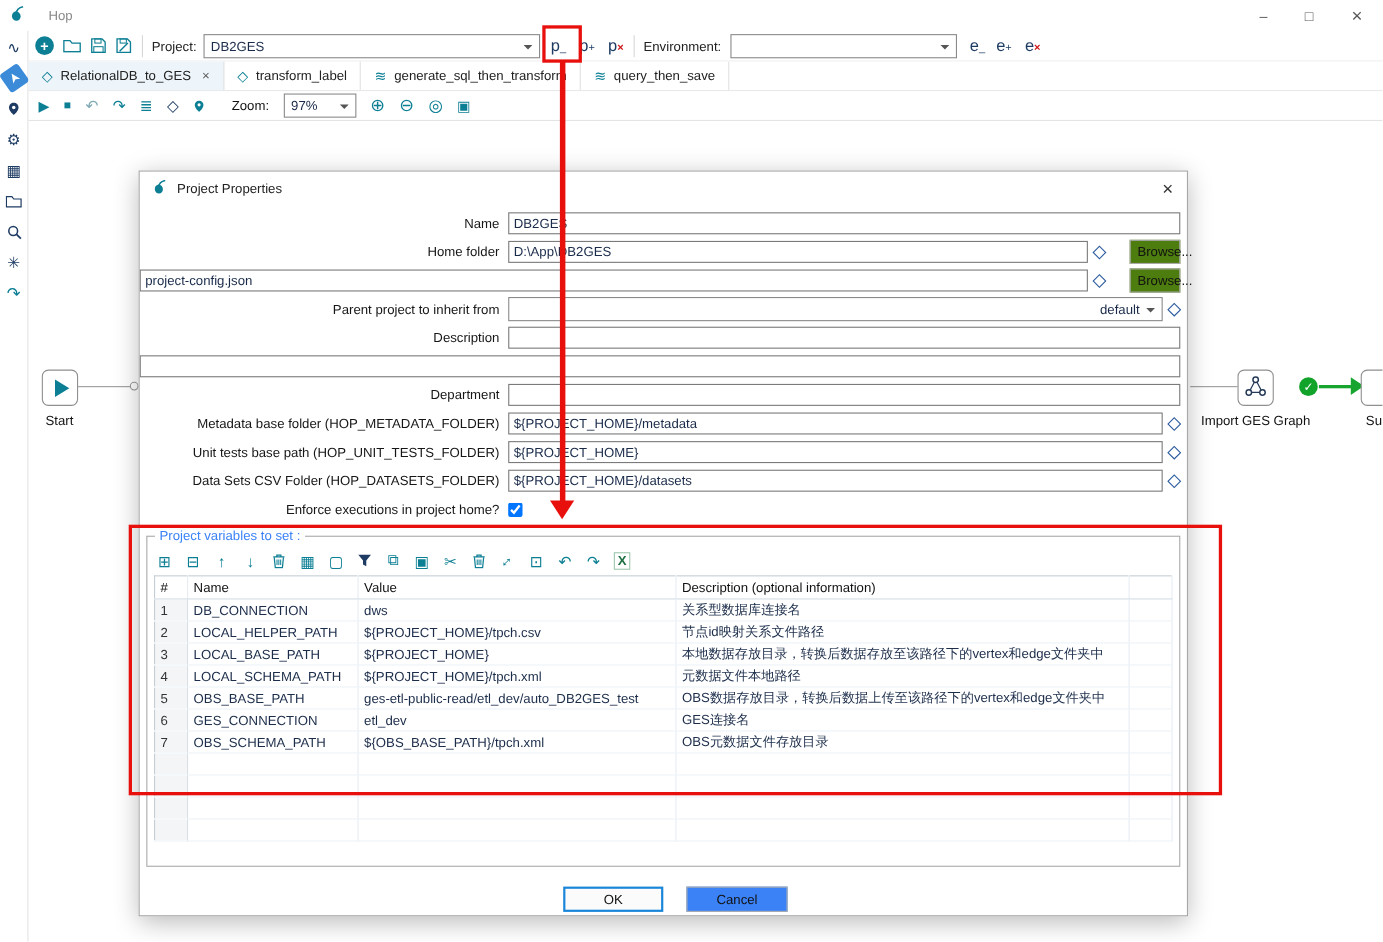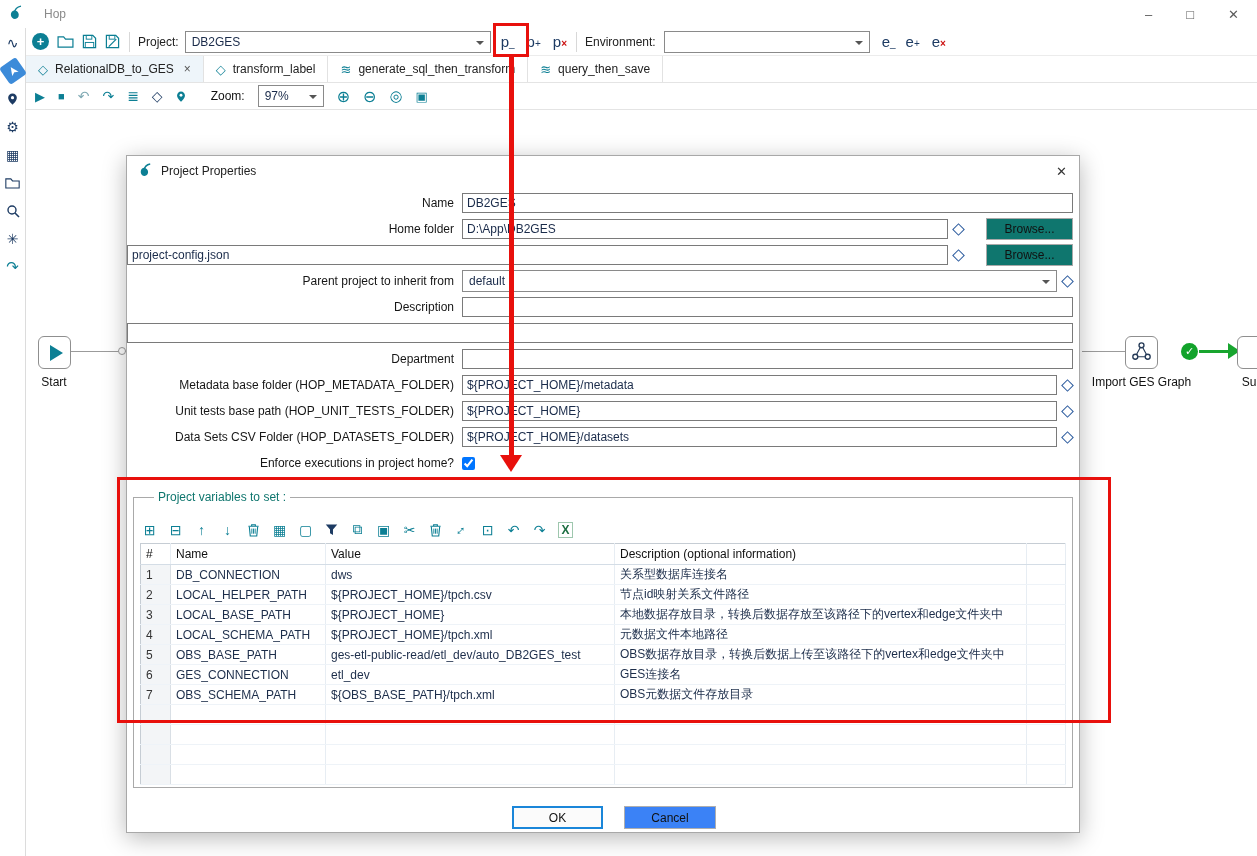--- a/index.html
+++ b/index.html
@@ -63,28 +63,28 @@
   .dialog { position:absolute; left:126px; top:155px; width:954px; height:678px; background:#fff;
             border:1px solid #a8a8a8; box-shadow:0 5px 22px rgba(0,0,0,.28); z-index:10; }
   .dlg-title { height:30px; display:flex; align-items:center; padding:0 12px; gap:8px; }
   .dlg-title-text { color:#222; }
   .dlg-close { margin-left:auto; color:#333; font-size:13px; }
   .dfields { position:absolute; left:0; top:34px; right:0; }
   .frow { display:flex; align-items:center; height:26px; padding-right:6px; }
   .flabel { width:335px; text-align:right; padding-right:8px; flex:none; color:#161616; }
   .fzone { flex:1; display:flex; align-items:center; gap:3px; min-width:0; }
   .tinput { flex:1; height:20px; border:1px solid #7a7a7a; padding:0 4px; font:inherit; color:#1a2b4a; background:#fff; min-width:0; }
-  .browse { height:22px; width:87px; border:1px solid #a9a9a9; background:#0f766e; font:inherit; margin-left:19px; color:#111; }
+  .browse { height:22px; width:46px; border:1px solid #a9a9a9; background:#4d7c0f; font:inherit; margin-left:19px; color:#111; }
   .var-ic { width:13px; height:13px; flex:none; position:relative; }
   .var-ic::before { content:""; position:absolute; left:2.5px; top:2.5px; width:7px; height:7px; border:1.5px solid #2c5b9e; background:#fff; transform:rotate(45deg); }
-  .combo-parent { flex:1; }
+  .combo-parent { flex:1;justify-content:flex-end; }
   .chk { width:13px; height:13px; margin:0; }
   
   .vars-group { position:absolute; left:6px; top:322px; width:940px; height:310px; border:1px solid #a9a9a9; margin:0; padding:0; }
-  .vars-group legend { margin-left:20px; padding:12px 4px; font-size:12px; color:#0f766e; }
+  .vars-group legend { margin-left:7px; padding:2px 4px; font-size:12px; color:#3b82f6; }
   .vtoolbar { height:27px; display:flex; align-items:center; gap:11px; padding-left:8px; }
   .vt-ic { color:#0c7f94; font-size:14px; width:15px; text-align:center; display:flex; align-items:center; justify-content:center; }
   .vt-ic.rot45 { transform:rotate(45deg); }
   .vt-excel { color:#1d6f42; font-weight:bold; font-size:12px; border:1px solid #9ec7ae; padding:0 1px; }
   .vtable { border-collapse:collapse; table-layout:fixed; width:926px; margin-left:6px; border:1px solid #c6cdd4; background:#fff; }
   .vtable th, .vtable td { border-right:1px solid #e7edf3; border-bottom:1px solid #eef3f8; padding:0 5px; height:20px;
                             overflow:hidden; white-space:nowrap; font-weight:normal; text-align:left; color:#1c2d4a; }
   .vtable thead th { border-bottom:1px solid #d4dde6; color:#111; height:21px; }
   .vtable td.cnum { background:#f3f5f7; color:#333; border-right:1px solid #d9dfe5; }
   

